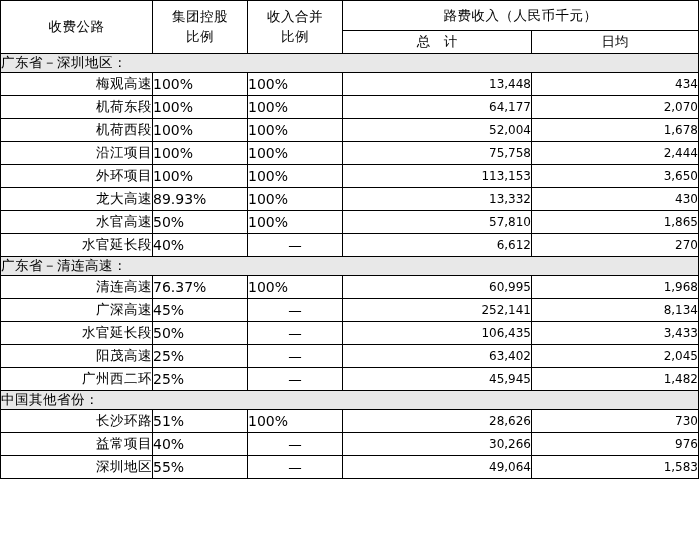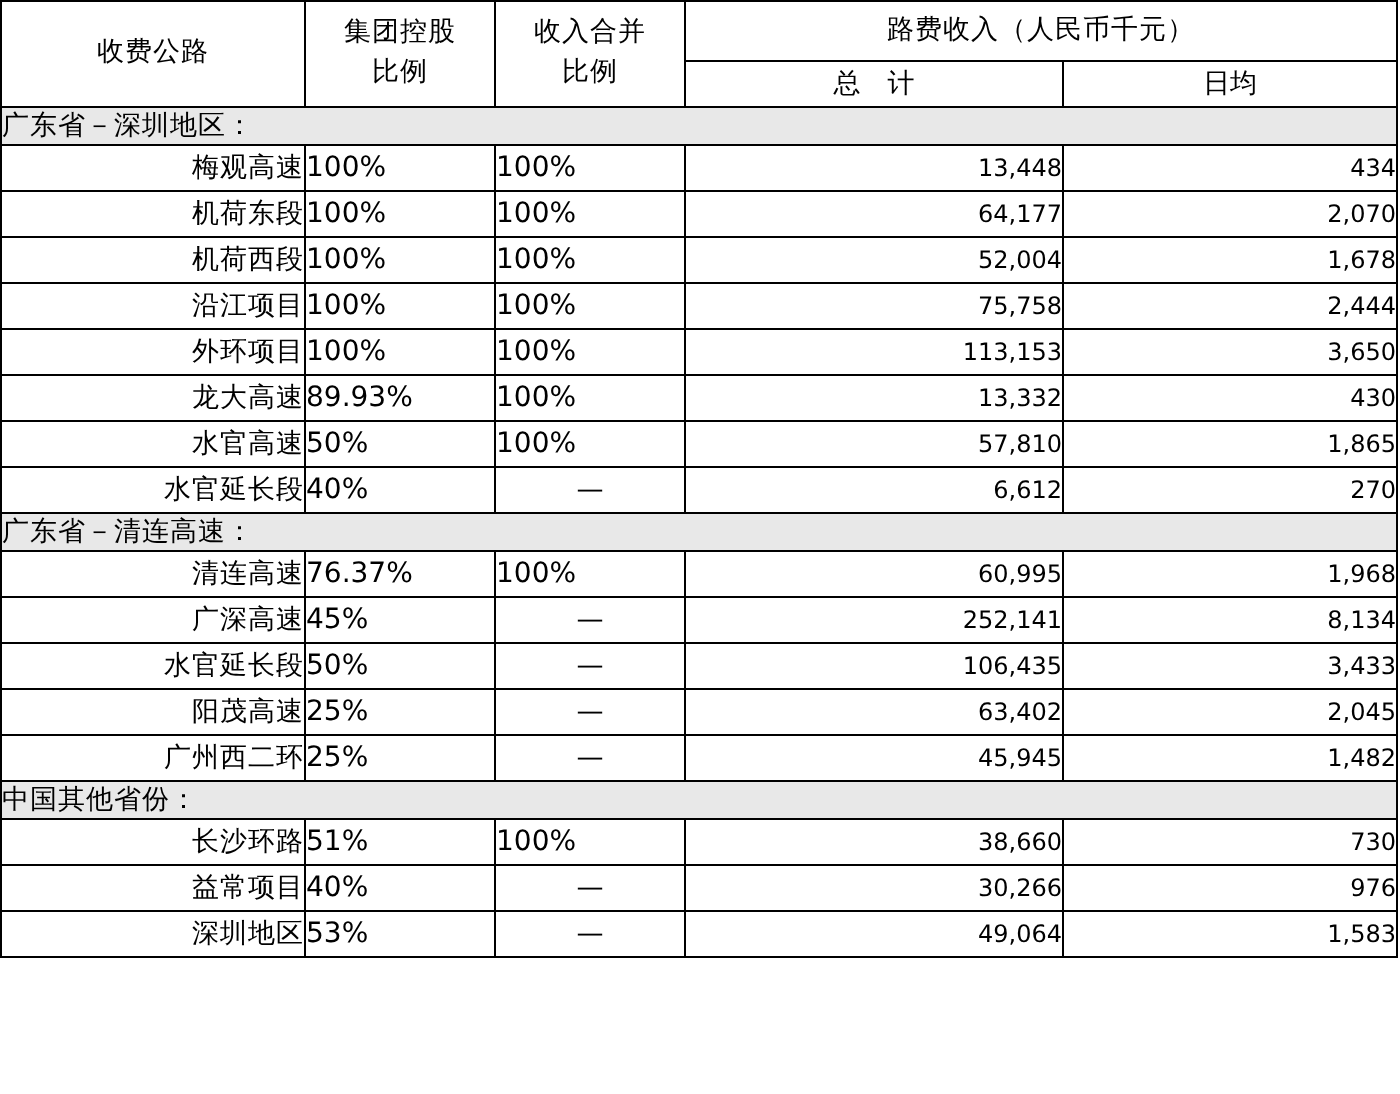--- a/index.html
+++ b/index.html
@@ -206,31 +206,31 @@
         <td class="num-right">45,945</td>
         <td class="num-right">1,482</td>
       </tr>
       <tr class="group-row">
         <td colspan="5">中国其他省份：</td>
       </tr>
       <tr>
         <td class="road-name">长沙环路</td>
         <td class="num-center">51%</td>
         <td class="num-center">100%</td>
-        <td class="num-right">38,660</td>
+        <td class="num-right">28,626</td>
         <td class="num-right">730</td>
       </tr>
       <tr>
         <td class="road-name">益常项目</td>
         <td class="num-center">40%</td>
         <td class="dash">—</td>
         <td class="num-right">30,266</td>
         <td class="num-right">976</td>
       </tr>
       <tr>
         <td class="road-name">深圳地区</td>
-        <td class="num-center">53%</td>
+        <td class="num-center">55%</td>
         <td class="dash">—</td>
         <td class="num-right">49,064</td>
         <td class="num-right">1,583</td>
       </tr>
     </tbody>
 </table>
 
 </body></html>

